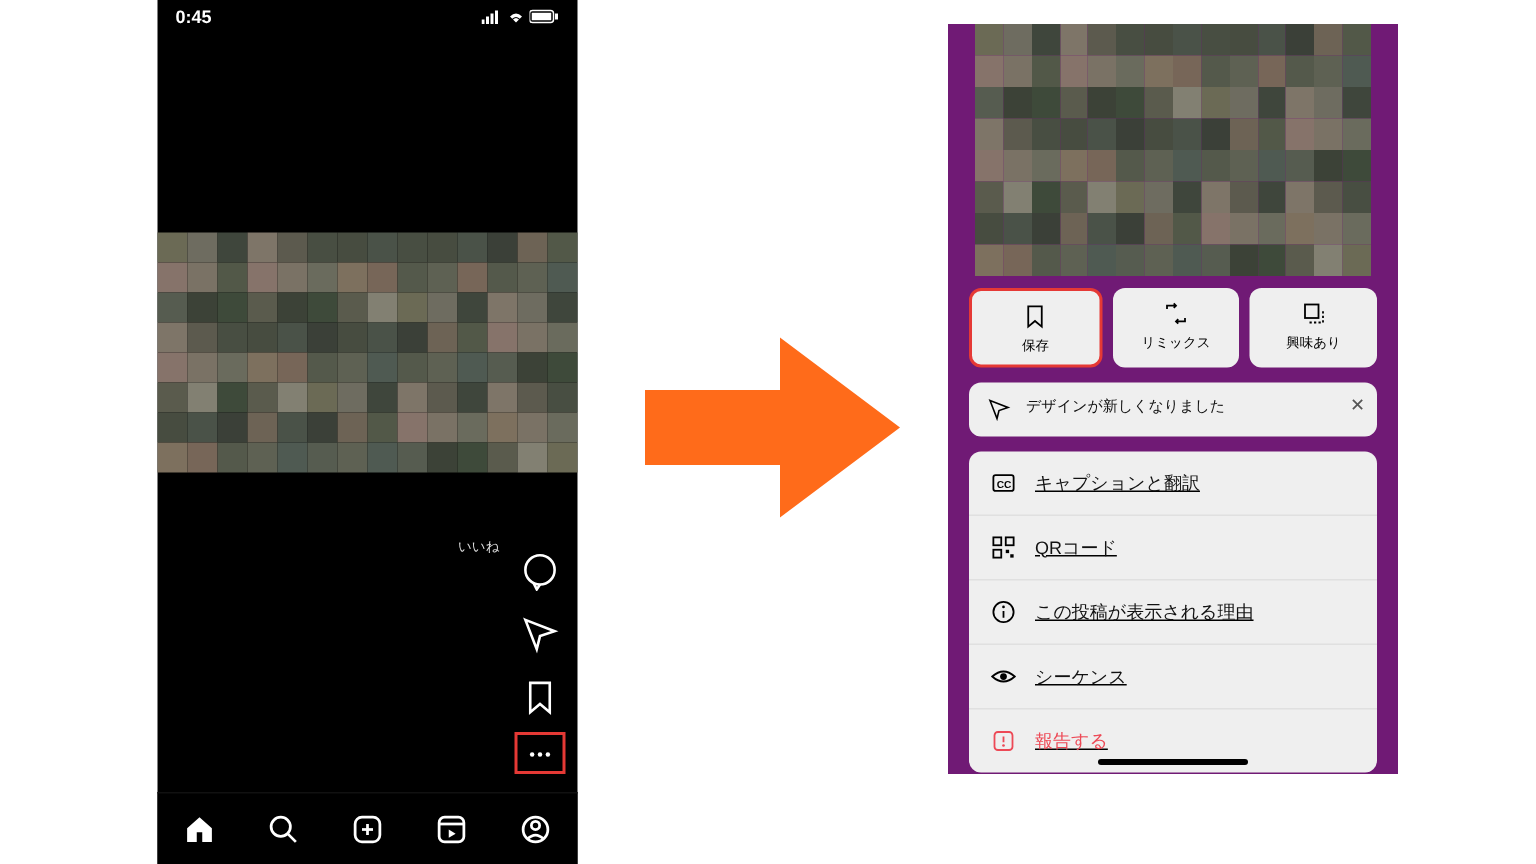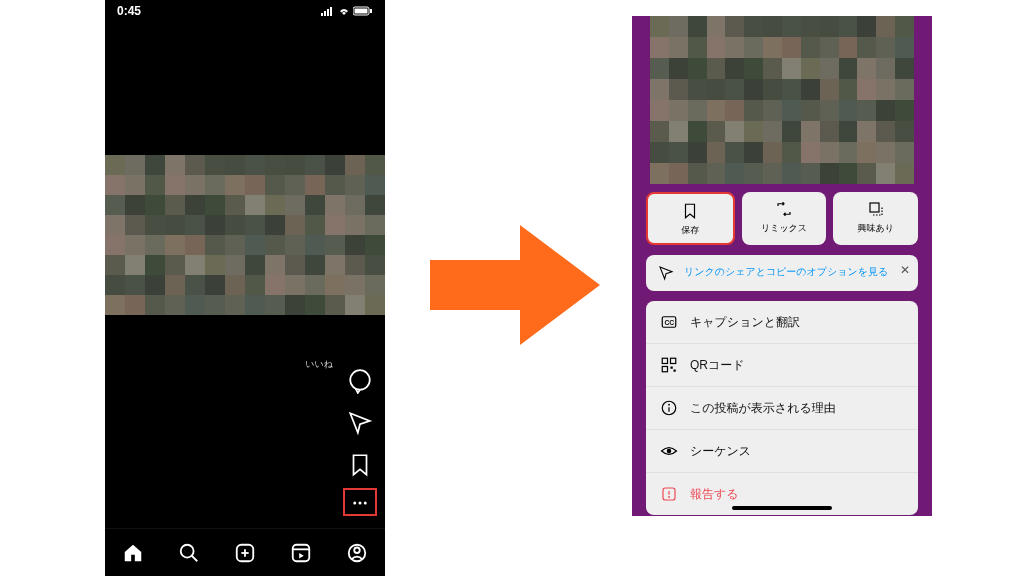--- a/index.html
+++ b/index.html
@@ -28,21 +28,21 @@
   .sheet { position: absolute; top: 176px; left: 0; width: 100%; padding: 0 14px; }
   .action-row { display: flex; gap: 7px; }
   .action-card { flex: 1; background: #efefef; border-radius: 8px; padding: 8px 4px 6px; display: flex; flex-direction: column; align-items: center; gap: 4px; }
   .action-card.hl { border: 2px solid #e53935; }
   .action-card-label { font-size: 9px; color: #000; }
   .card-icon { width: 18px; height: 18px; }
   .banner { background: #efefef; border-radius: 8px; margin-top: 10px; padding: 10px 12px; display: flex; align-items: flex-start; gap: 10px; position: relative; }
   .banner-text { font-size: 10px; color: #111; line-height: 1.4; }
   .banner-link { font-size: 10px; color: #0095f6; }
   .banner-close { position: absolute; right: 8px; top: 8px; font-size: 12px; color: #555; }
-  .menu-group { background: #efefef; border-radius: 8px; margin-top: 10px; overflow: hidden; }
+  .menu-group { background: #efefef; border-radius: 8px; margin-top: 10px; overflow: hidden; text-decoration: underline; }
   .menu-item { display: flex; align-items: center; gap: 12px; padding: 12px 14px; font-size: 12px; color: #111; border-bottom: 1px solid #e0e0e0; }
   .menu-item:last-child { border-bottom: none; align-items: flex-end; }
   .menu-item.report { color: #ed4956; }
   .menu-icon { width: 18px; height: 18px; flex-shrink: 0; }
   .home-ind { position: absolute; bottom: 6px; left: 50%; transform: translateX(-50%); width: 100px; height: 4px; background: #000; border-radius: 3px; }
 
   
   .mosaic { display: grid; grid-template-columns: repeat(14, 1fr); grid-template-rows: repeat(8, 1fr); }
   .mosaic div { width: 100%; height: 100%; }
 </style>
@@ -373,21 +373,21 @@
           </svg>
         <span class="action-card-label">興味あり</span>
       </div>
     </div>
 
     <div class="banner">
       <svg width="16" height="16" viewBox="0 0 24 24">
           <path d="M3 3 L21 10 L12 13 L10 21 Z" fill="none" stroke="#000" stroke-width="1.6"></path>
         </svg>
       <div>
-        <div class="banner-link">リンクのシェアとコピーのオプションを見る</div>
+        <div class="banner-text">デザインが新しくなりました</div>
       </div>
       <span class="banner-close">✕</span>
     </div>
 
     <div class="menu-group">
       <div class="menu-item">
         <svg class="menu-icon" viewBox="0 0 24 24">
             <rect x="3" y="5" width="18" height="14" rx="2" fill="none" stroke="#000" stroke-width="1.6"></rect>
             <text x="6" y="16" font-size="9" font-weight="700" fill="#000">CC</text>
           </svg>

